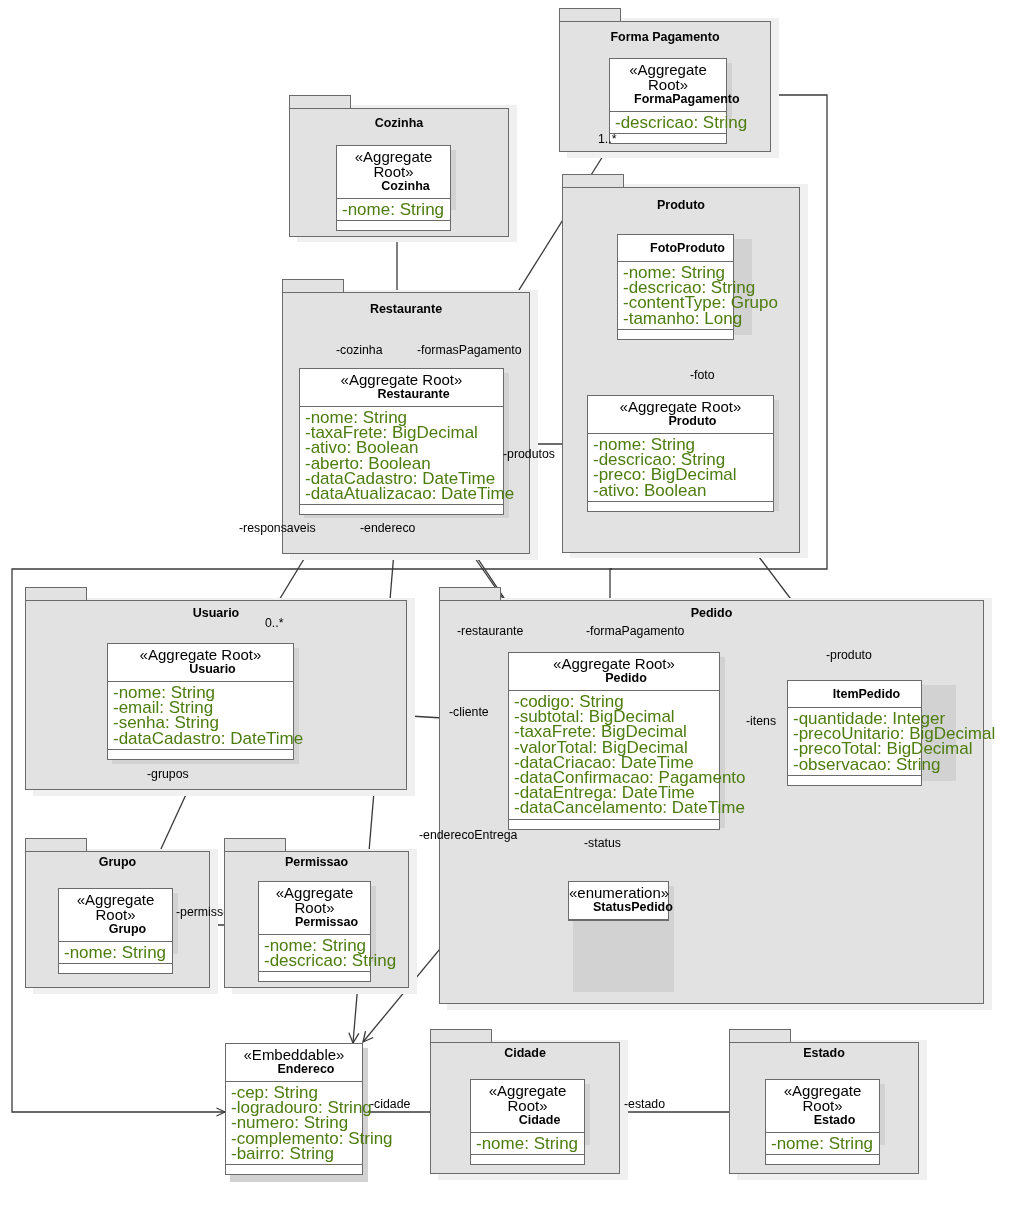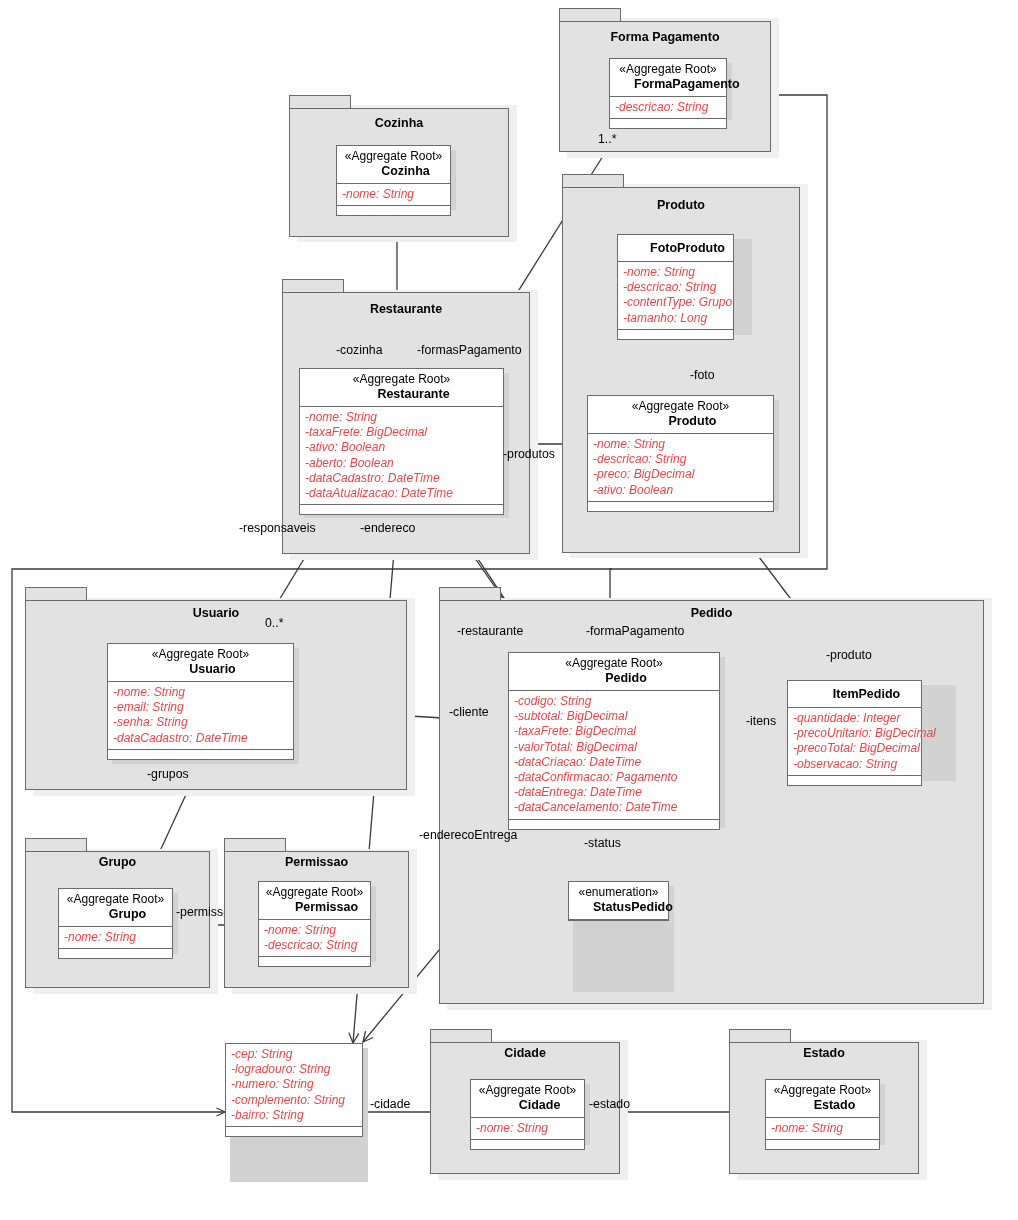--- a/index.html
+++ b/index.html
@@ -15,24 +15,24 @@
   .pkg-body{position:absolute;box-sizing:border-box;background:#e2e2e2;
             border:1.6px solid #6b6b6b;}
   .pkg-title{position:absolute;width:100%;text-align:center;font-weight:bold;
              font-size:12.5px;color:#000;}
 
   
   .cls{position:absolute;box-sizing:border-box;background:#ffffff;
        border:1.6px solid #6b6b6b;}
   .cls-shadow{position:absolute;background:#d2d2d2;}
   .cls-head{padding:3px 0 4px 0;text-align:center;border-bottom:1.4px solid #6b6b6b;}
-  .stereo{font-size:12px;line-height:15px;color:#000;}
+  .stereo{font-size:15px;line-height:15px;color:#000;}
   .cname{font-size:12.5px;line-height:15px;font-weight:bold;color:#000;padding-left:24px;}
   .cls-attrs{padding:3px 0 3px 5px;border-bottom:1.4px solid #6b6b6b;}
-  .attr{font-size:12px;line-height:15.2px;color:#ef4444;white-space:nowrap;font-style:italic;}
+  .attr{font-size:17px;line-height:15.2px;color:#4d7c0f;white-space:nowrap;}
   .cls-ops{height:9px;}
   .cls-lits{padding:3px 0 3px 5px;}
 
   
   .elabel{position:absolute;font-size:12.3px;color:#000;white-space:nowrap;}
 </style>
 </head>
 <body>
 
 <div id="canvas">
@@ -335,20 +335,24 @@
         <div class="attr">-nome: String</div>
         <div class="attr">-descricao: String</div>
       </div>
       <div class="cls-ops"></div>
     </div>
   </div>
 
   <div>
     <div class="cls-shadow" style="left:230px;top:1048px;width:138px;height:134px;"></div>
     <div class="cls" style="left:225px;top:1043px;width:138px;">
+      <div class="cls-head">
+        <div class="stereo">«Embeddable»</div>
+        <div class="cname">Endereco</div>
+      </div>
       <div class="cls-attrs">
         <div class="attr">-cep: String</div>
         <div class="attr">-logradouro: String</div>
         <div class="attr">-numero: String</div>
         <div class="attr">-complemento: String</div>
         <div class="attr">-bairro: String</div>
       </div>
       <div class="cls-ops"></div>
     </div>
   </div>
@@ -367,21 +371,21 @@
       <div class="cls-head">
         <div class="stereo">«Aggregate Root»</div>
         <div class="cname">Cidade</div>
       </div>
       <div class="cls-attrs">
         <div class="attr">-nome: String</div>
       </div>
       <div class="cls-ops"></div>
     </div>
   </div>
-  <div class="elabel" style="left:589px;top:1097px;">-estado</div>
+  <div class="elabel" style="left:624px;top:1097px;">-estado</div>
 
   <div class="pkg">
     <div class="pkg-shadow" style="left:737px;top:1040px;width:190px;height:140px;"></div>
     <div class="pkg-tab" style="left:729px;top:1029px;width:62px;height:14px;"></div>
     <div class="pkg-body" style="left:729px;top:1042px;width:190px;height:132px;"></div>
     <div class="pkg-title" style="left:729px;top:1046px;width:190px;">Estado</div>
   </div>
 
   <div>
     <div class="cls-shadow" style="left:770px;top:1084px;width:115px;height:61px;"></div>

